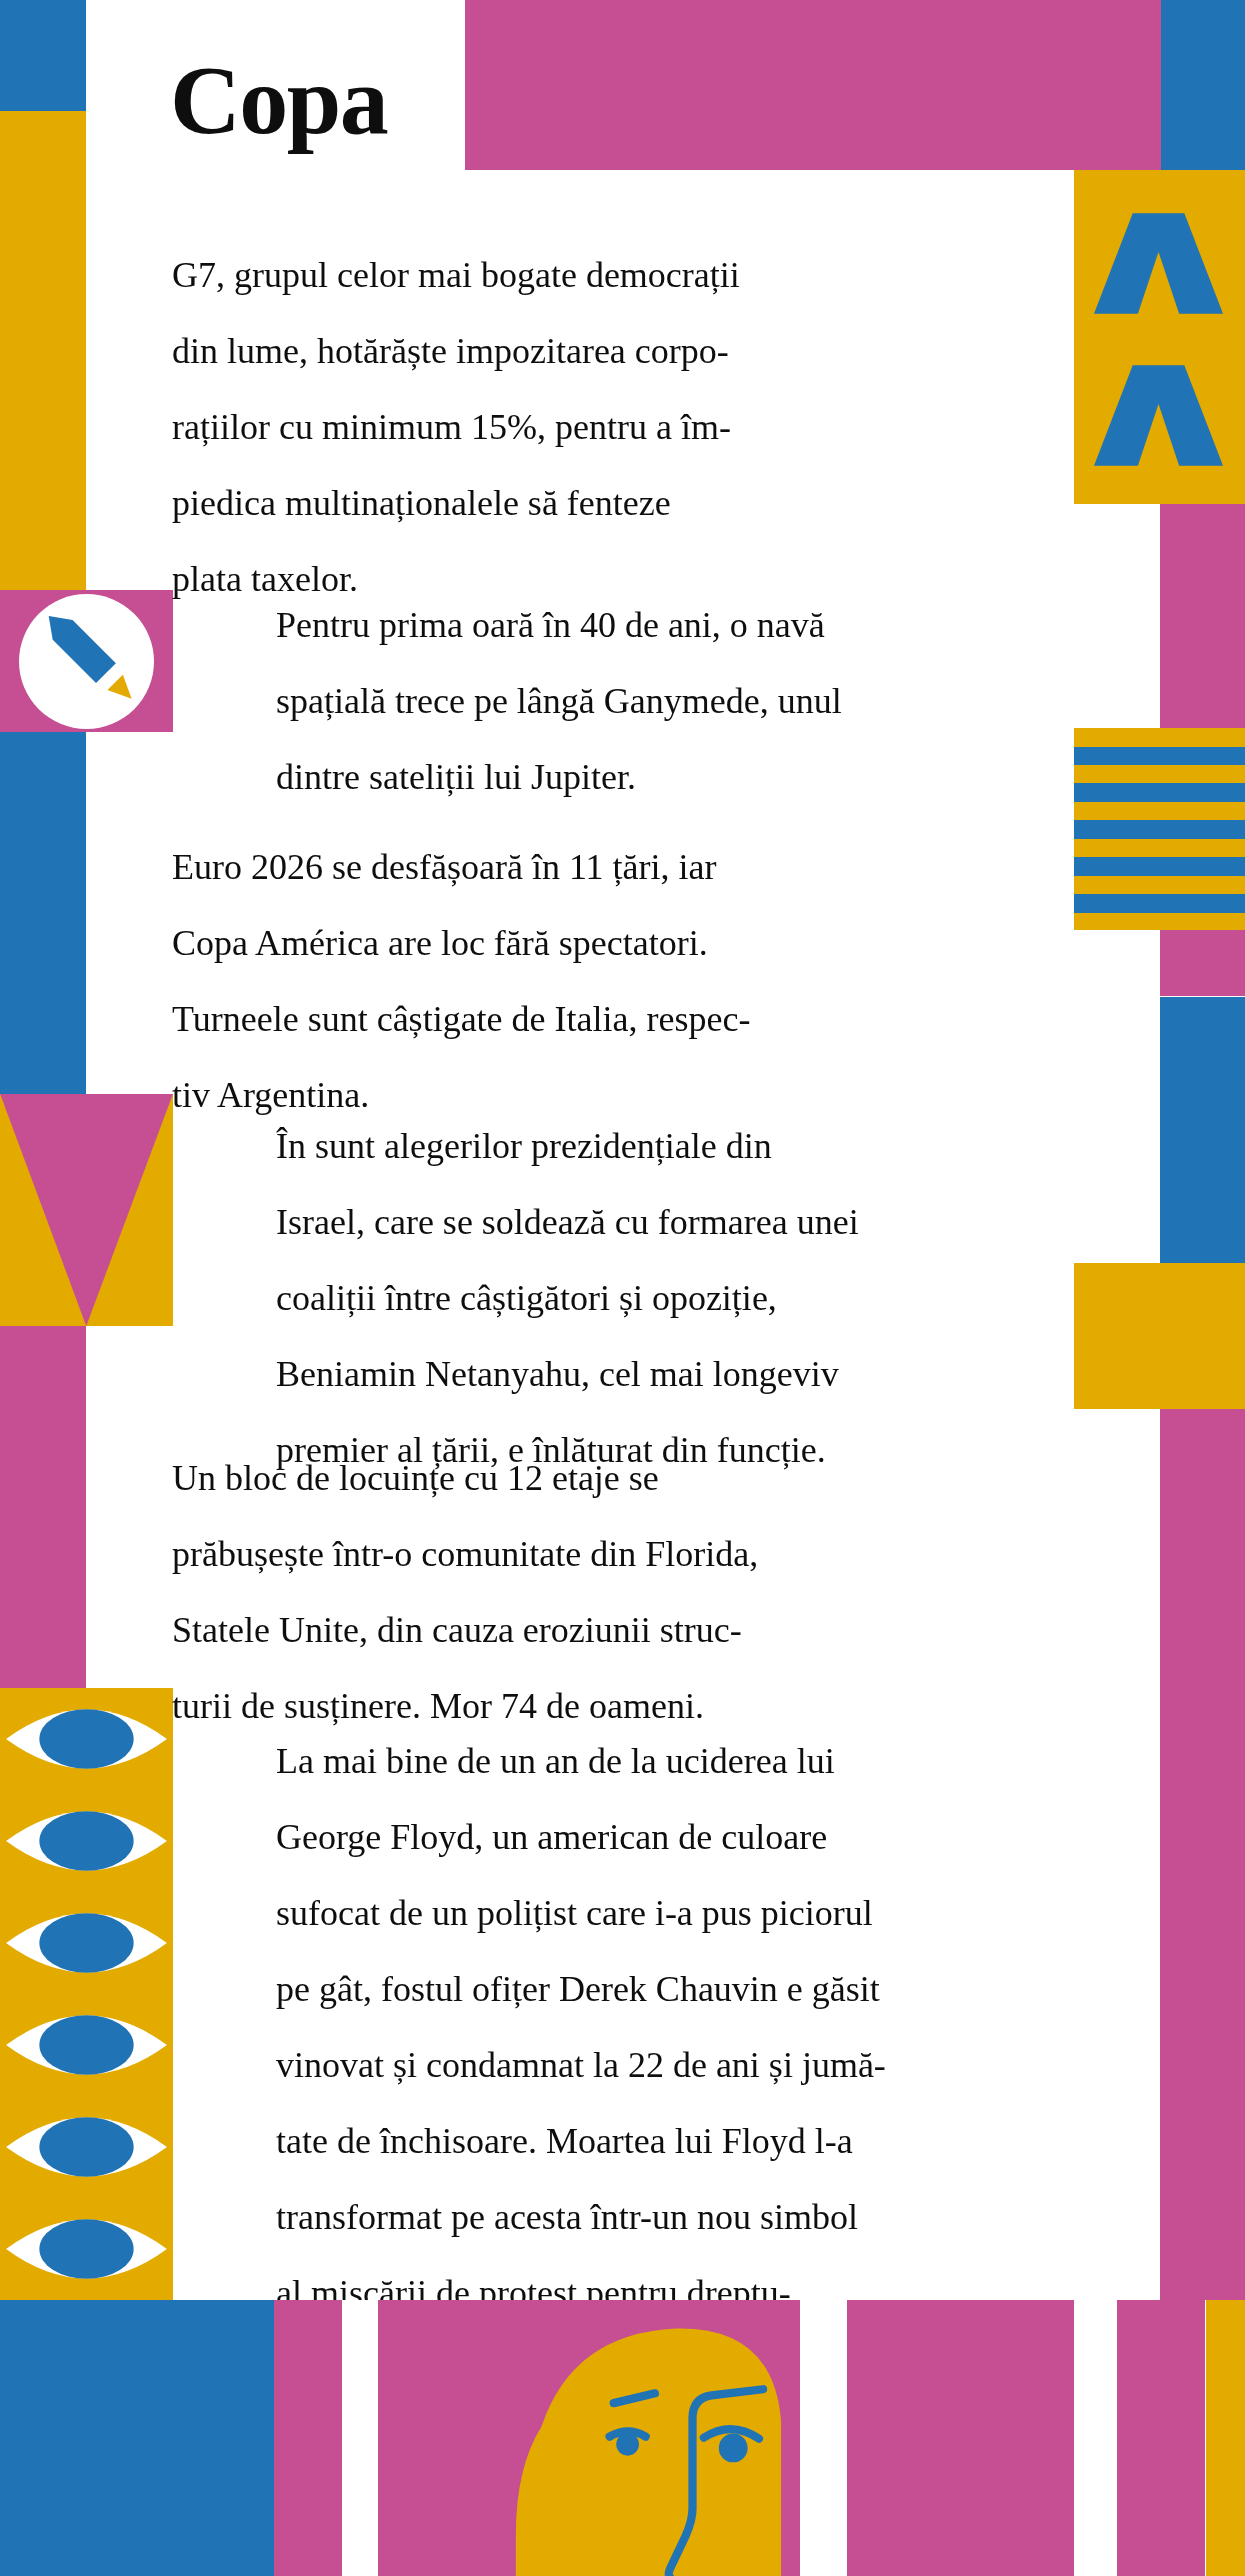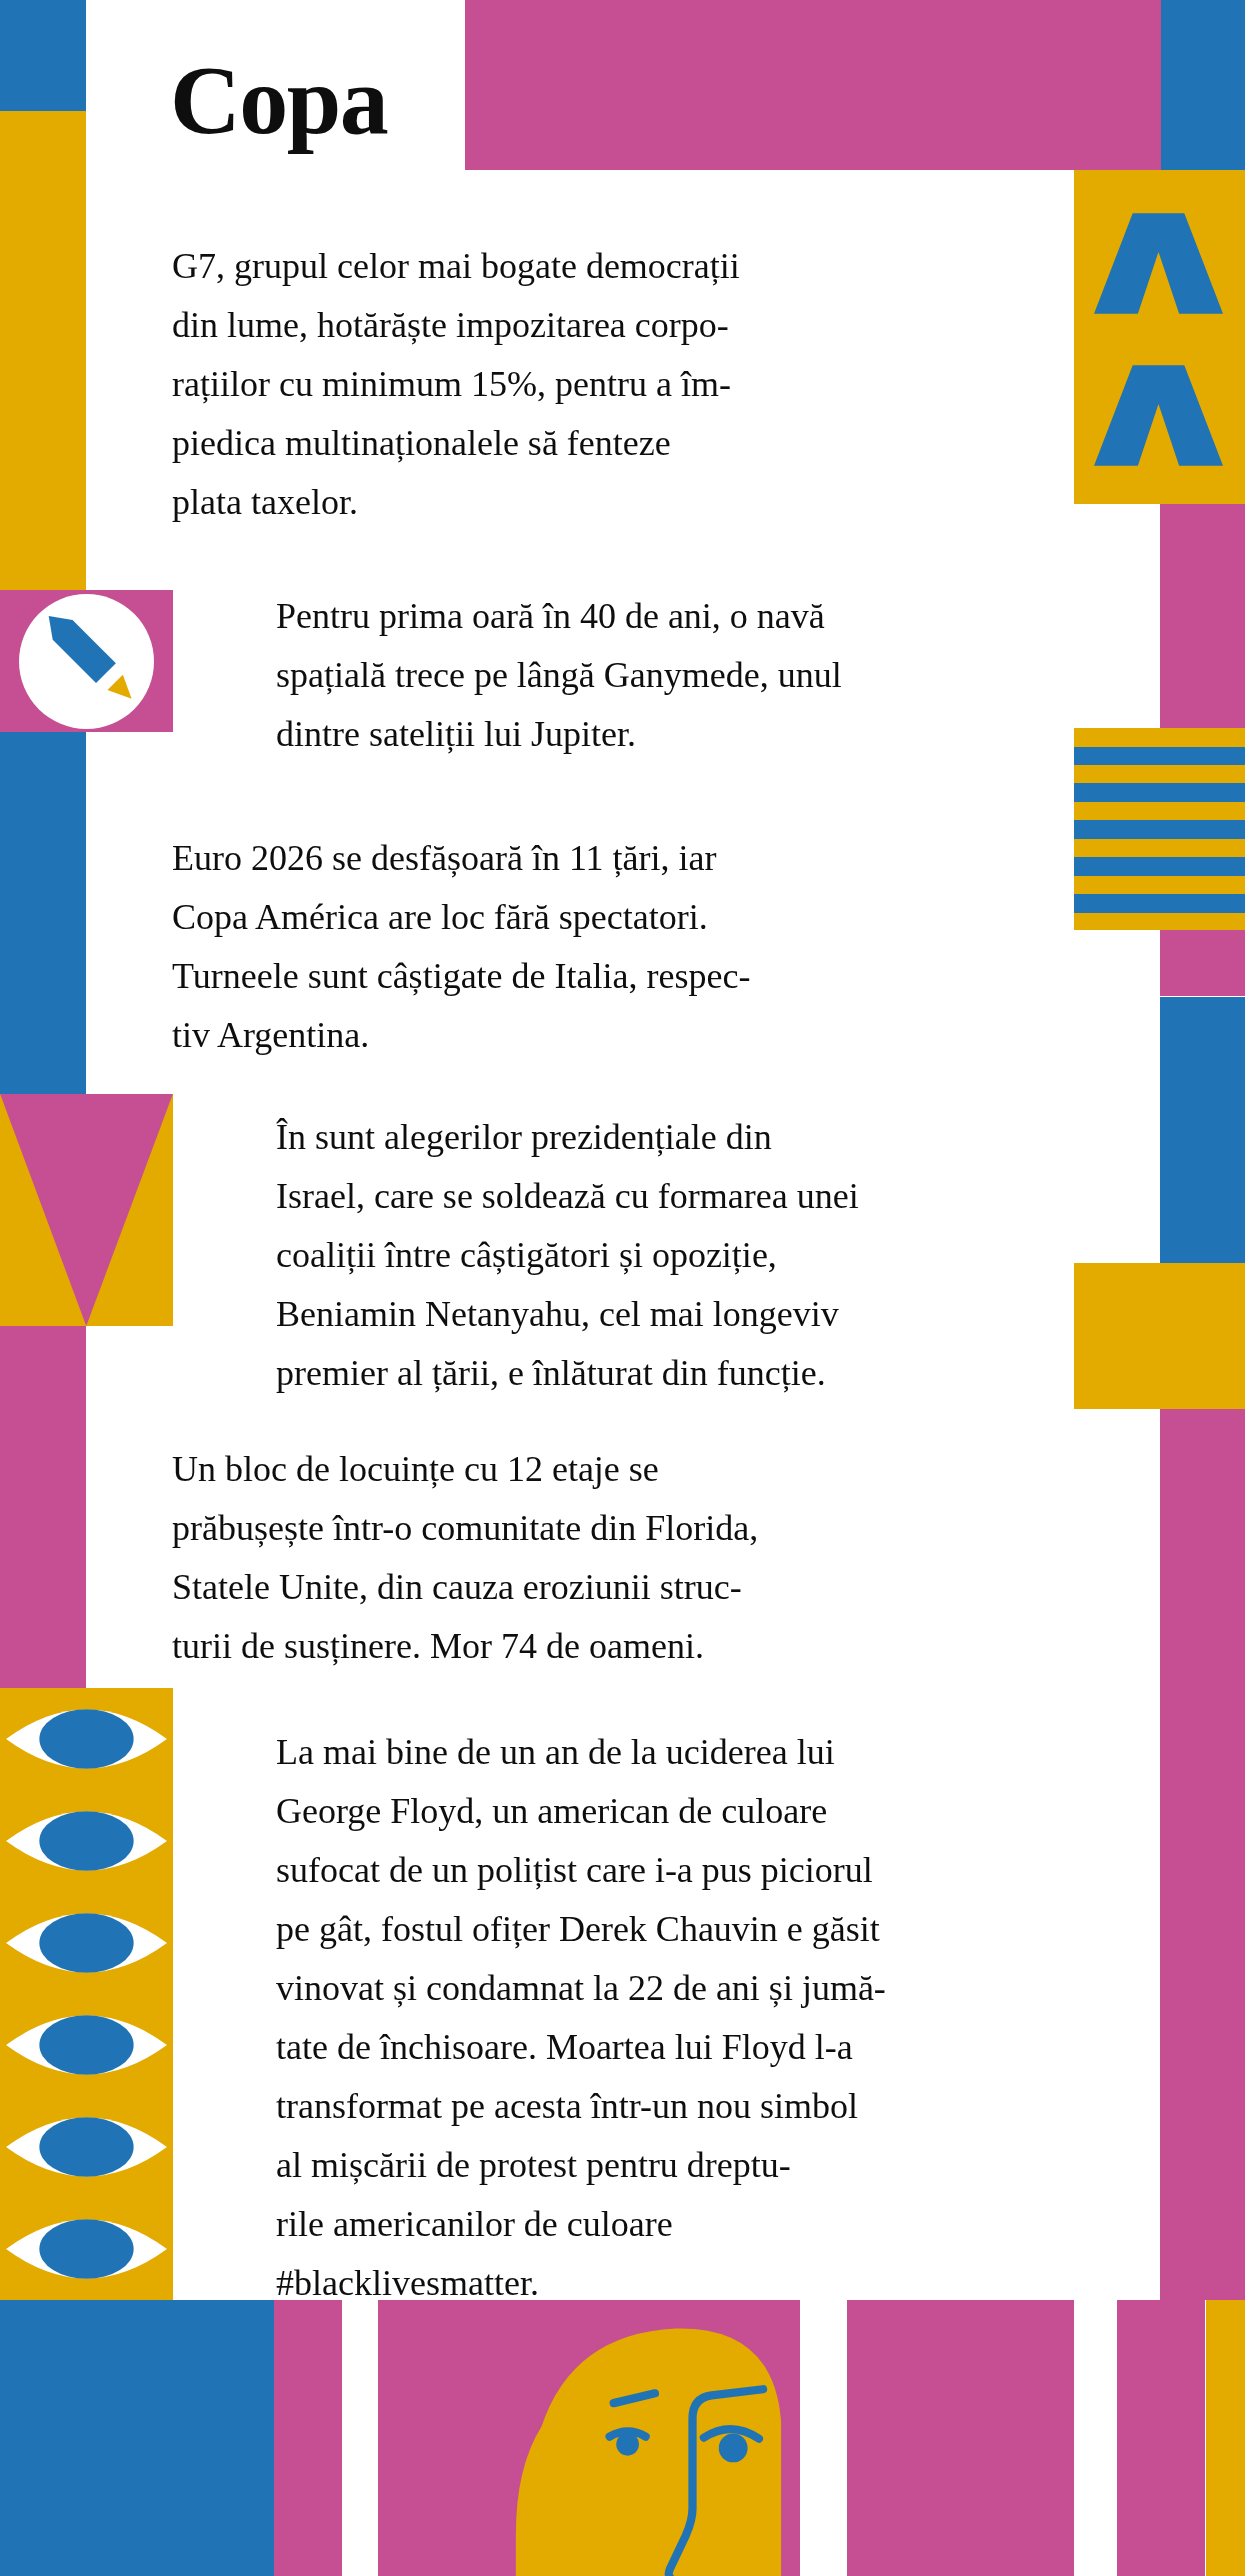--- a/index.html
+++ b/index.html
@@ -16,21 +16,21 @@
   .blue{background:var(--blue);}
   .gold{background:var(--gold);}
   .title{
     position:absolute;left:170px;top:49px;margin:0;
     font-size:98px;line-height:103px;font-weight:700;
     letter-spacing:-1.5px;color:var(--text);
     font-family:"Liberation Serif", serif;
   }
   .para{
     position:absolute;margin:0;
-    font-size:36px;line-height:59px;
+    font-size:36px;line-height:76px;
     white-space:pre-line;
     color:var(--text);
     font-family:"Liberation Serif", serif;
   }
   .circle{
     position:absolute;left:18.5px;top:3.6px;width:135px;height:135px;
     border-radius:50%;background:#fff;
   }
   .eye-slot{position:absolute;left:1px;width:171px;height:82px;}
   .stripes-gold-blue{

